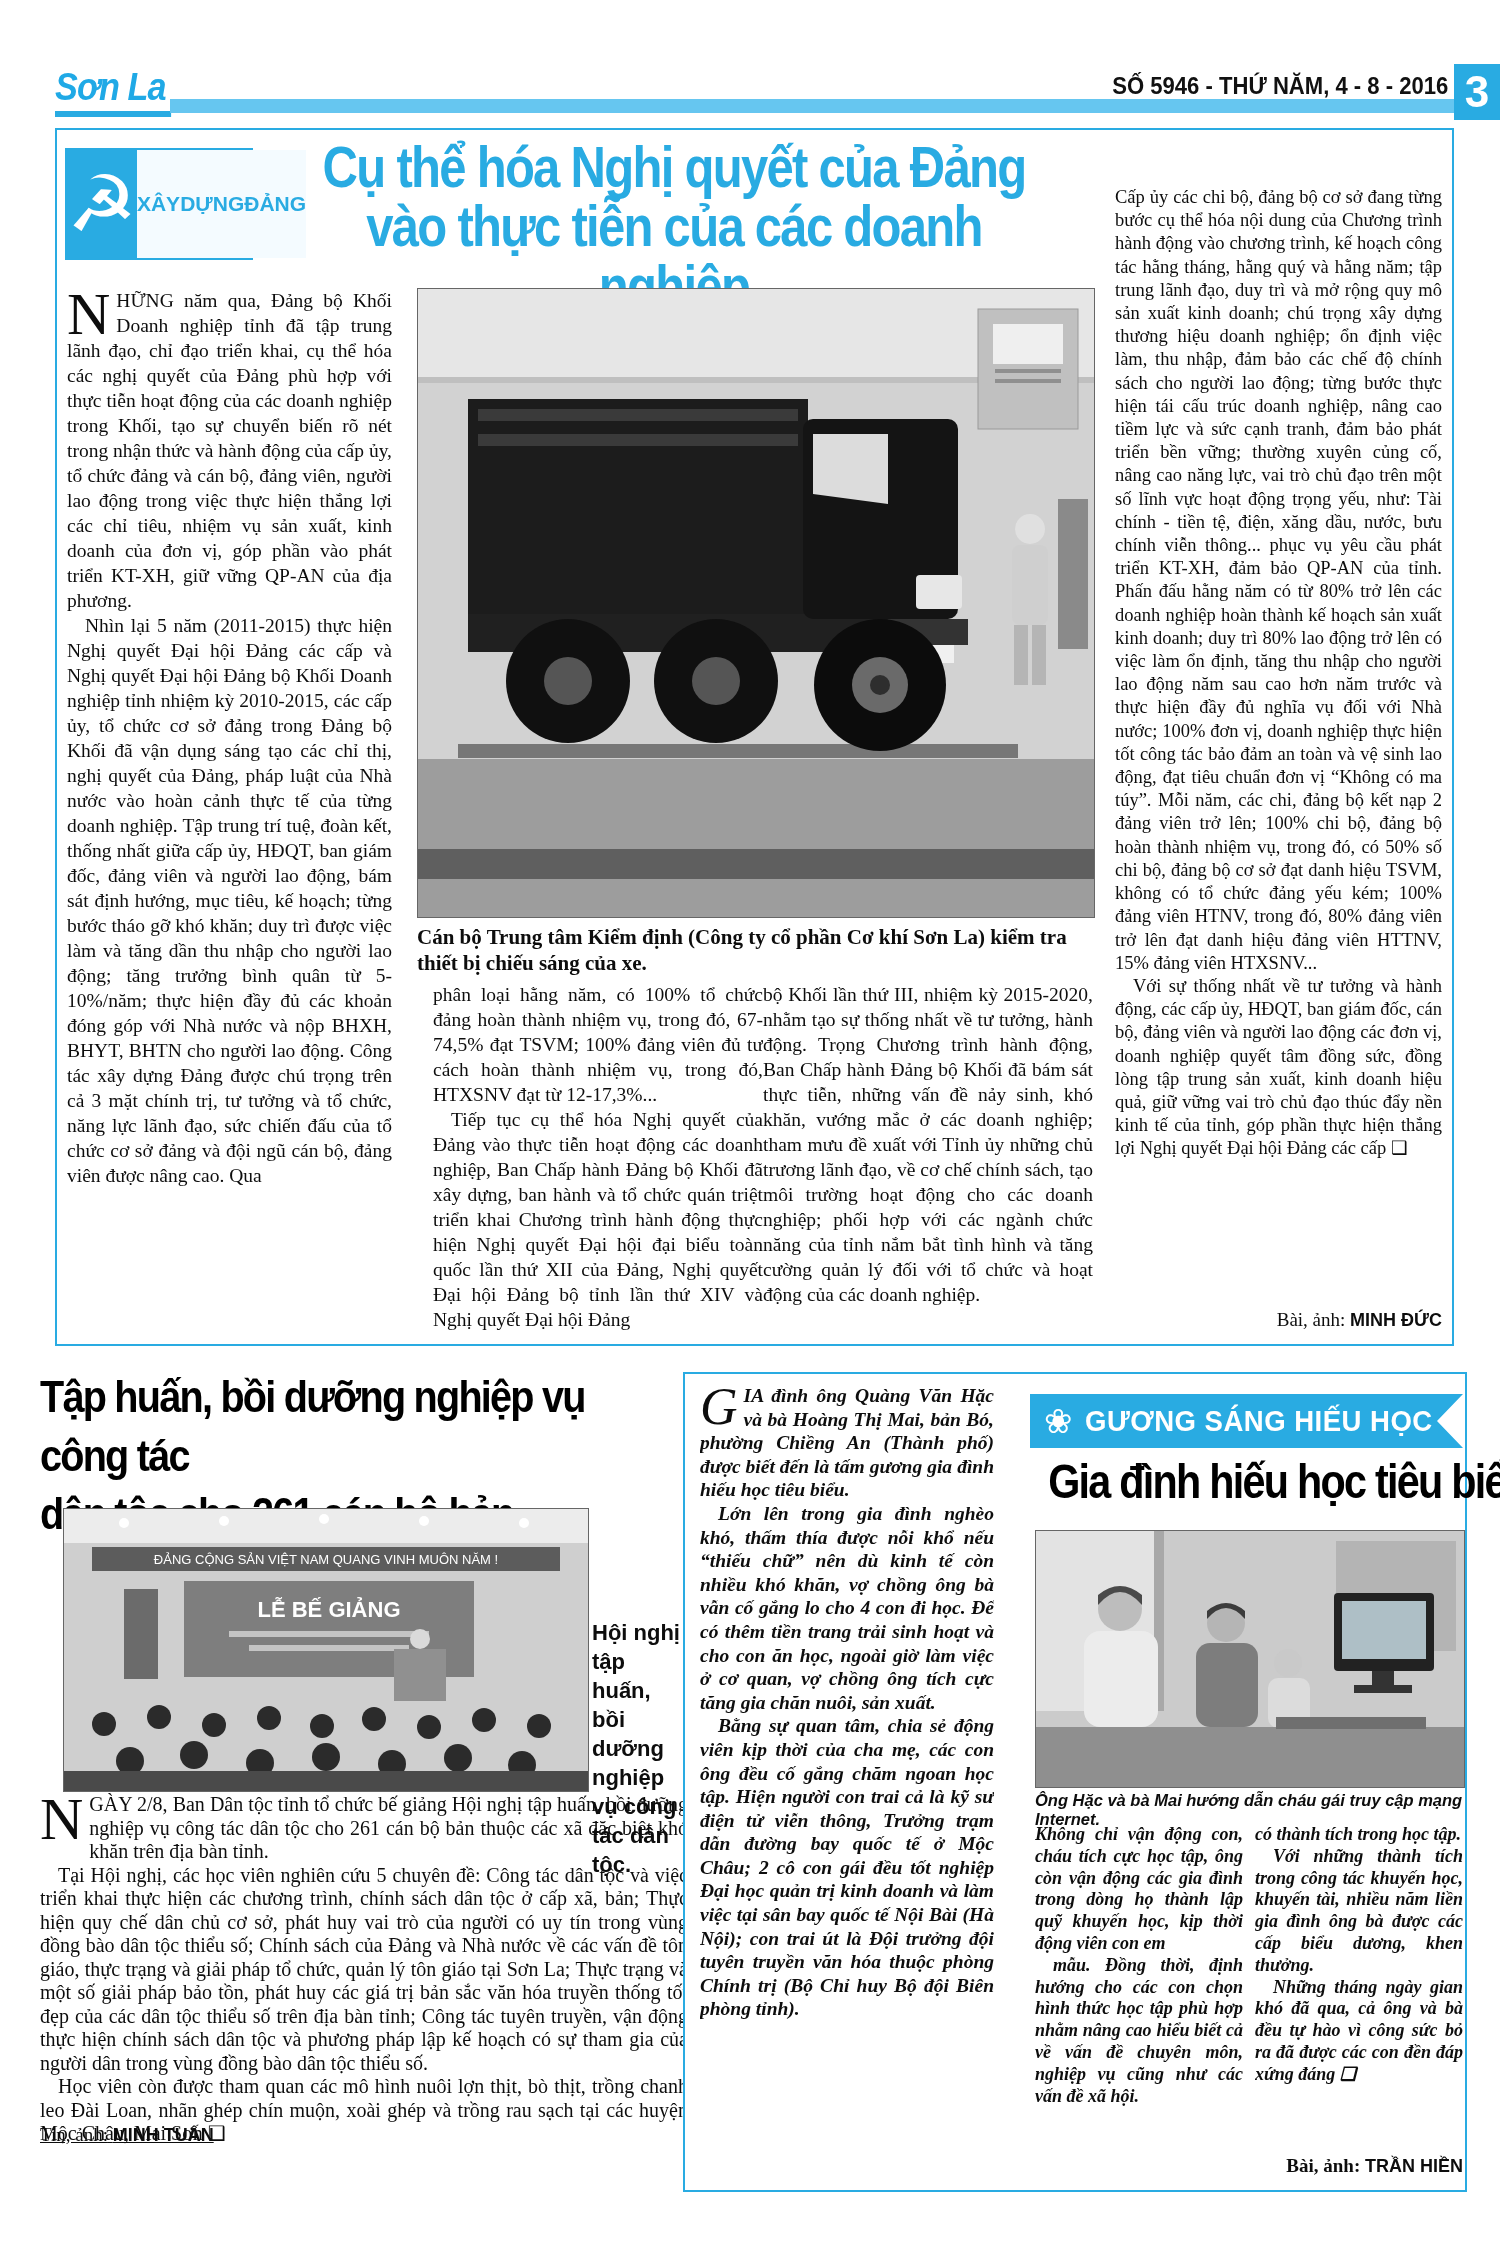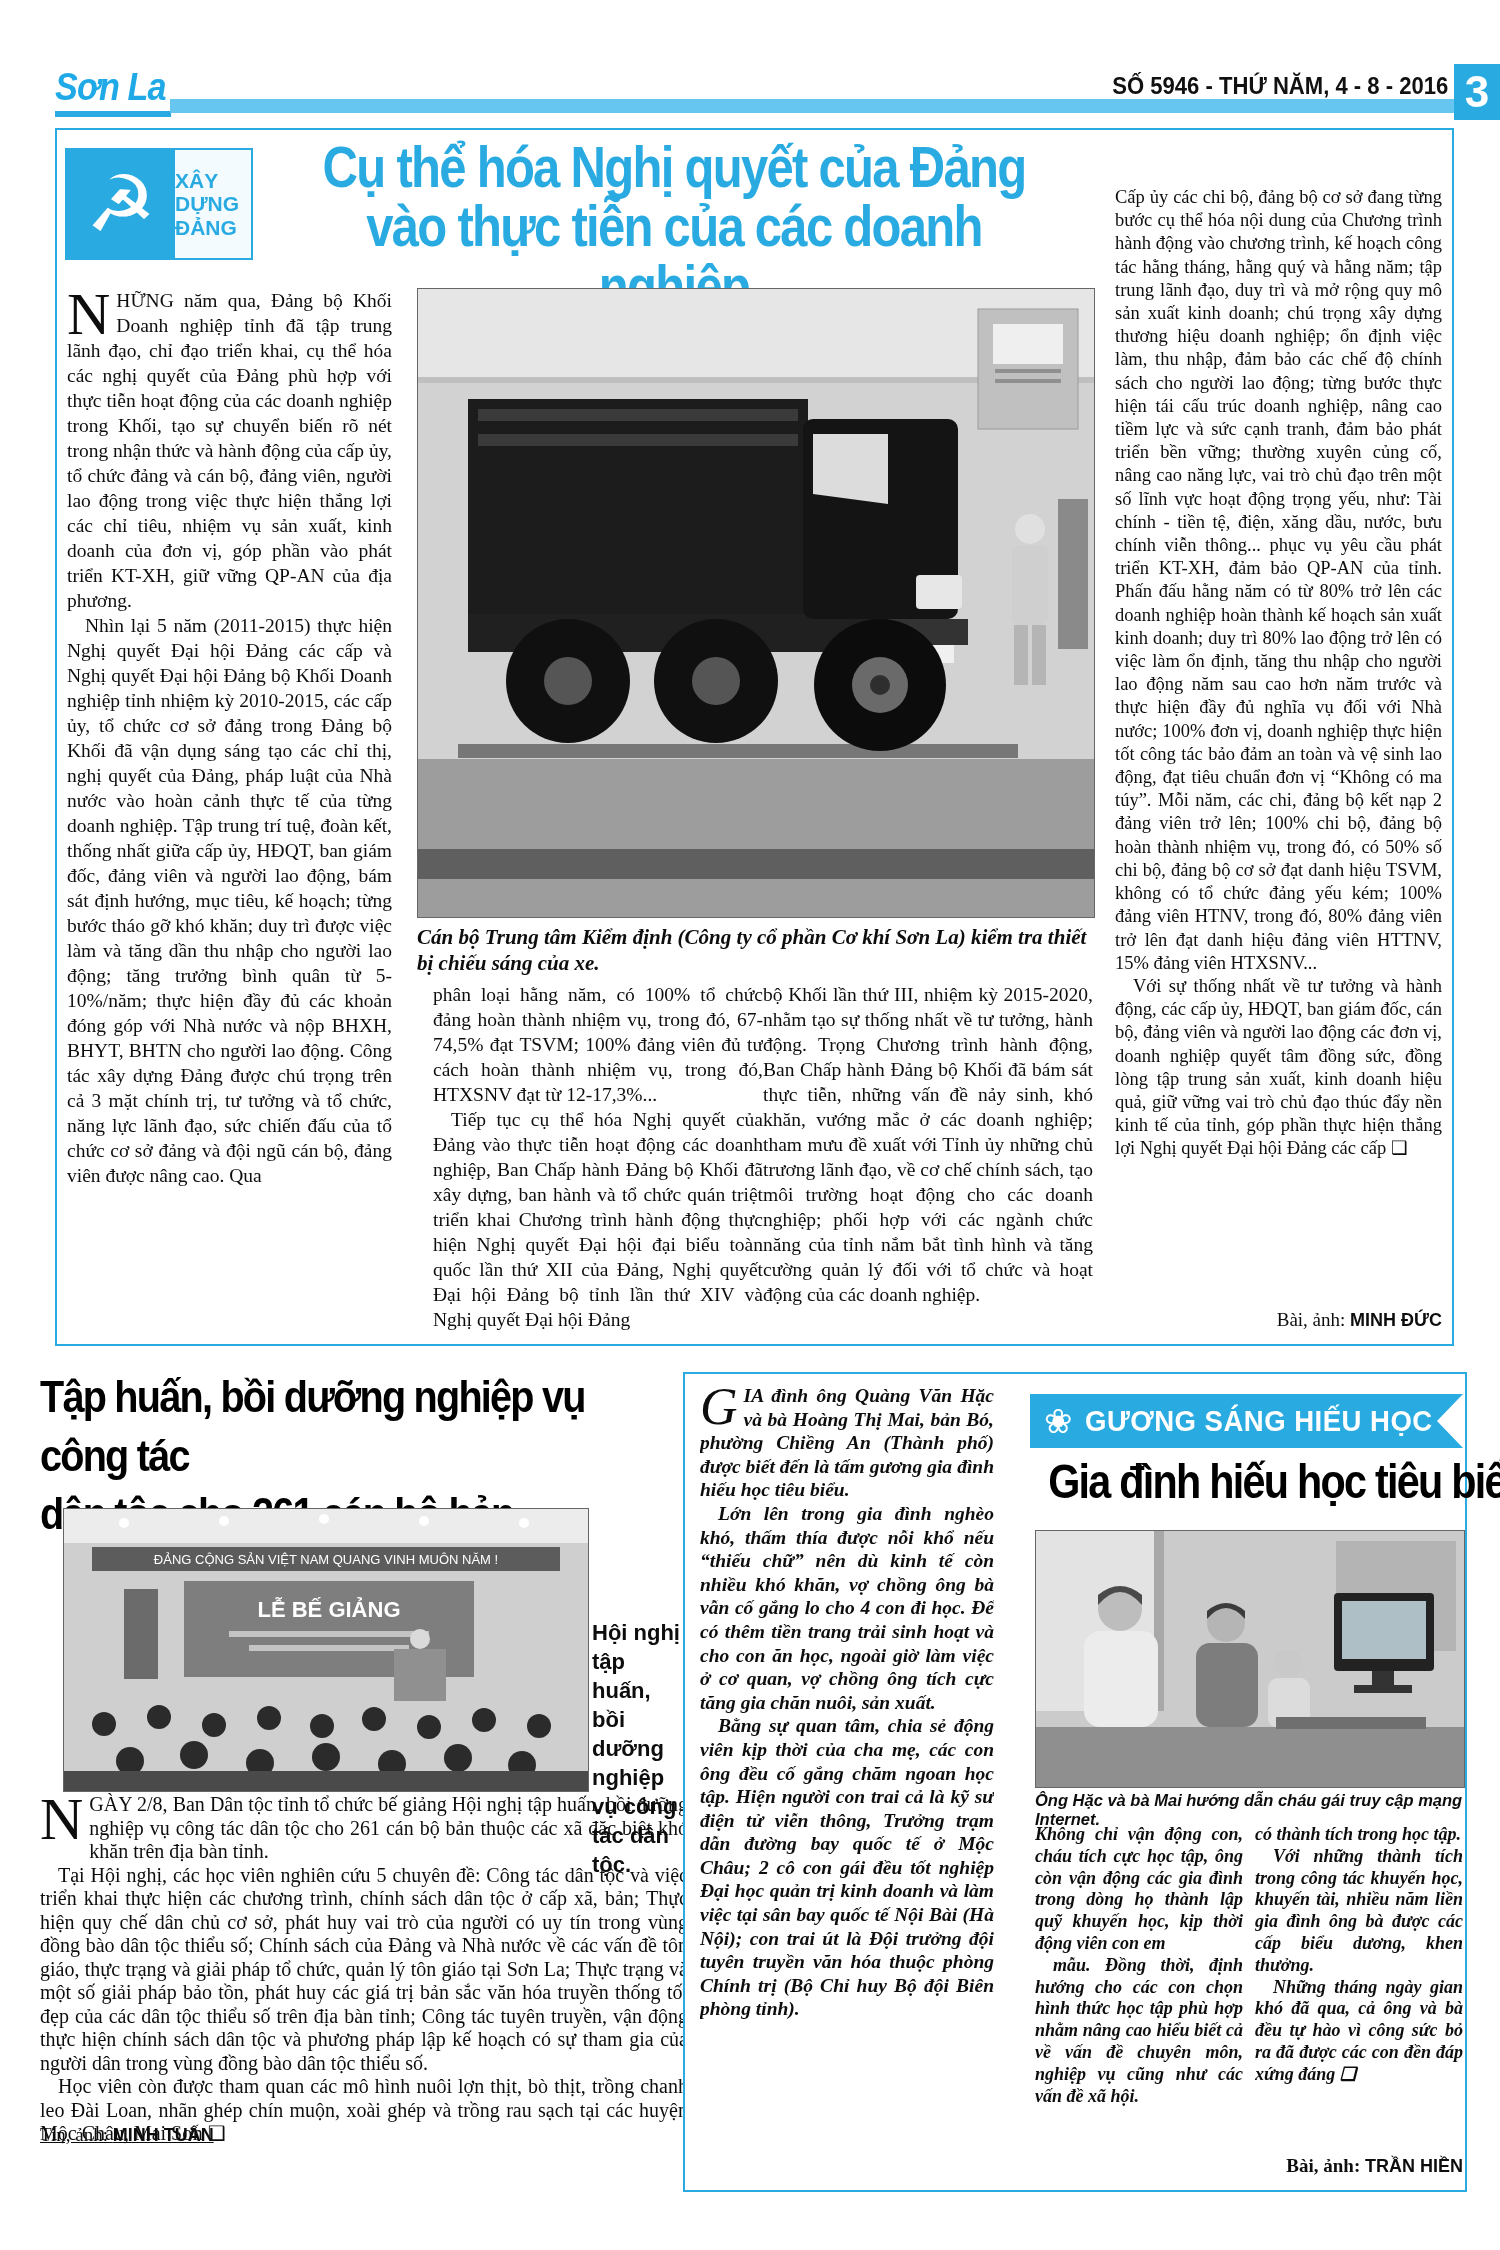--- a/index.html
+++ b/index.html
@@ -18,38 +18,38 @@
   .hdr-bar{left:170px;top:99px;width:1284px;height:14px;background:#66c6f0;}
   .pagenum{right:0;top:64px;width:46px;height:56px;background:#29abe2;color:#fff;
            font-family:"Liberation Sans","DejaVu Sans",sans-serif;font-weight:bold;
            font-size:44px;display:flex;align-items:center;justify-content:center;}
 
   
   .a1{left:55px;top:128px;width:1395px;height:1214px;border:2px solid #29abe2;background:#fff;}
   .a1-badge{left:8px;top:18px;width:184px;height:108px;border:2px solid #29abe2;display:flex;}
   .a1-icon{width:108px;background:#29abe2;color:#fff;display:flex;align-items:center;
            justify-content:center;font-family:"DejaVu Sans",sans-serif;font-size:78px;line-height:1;}
-  .a1-kicker{flex:1;background:#f4fbff;color:#29abe2;display:flex;flex-direction:column;
-             align-items:flex-start;justify-content:center;font-family:"Liberation Sans",sans-serif;
+  .a1-kicker{flex:1;background:#f4fbff;color:#29abe2;display:flex;flex-direction:row;
+             align-items:center;justify-content:center;font-family:"Liberation Sans",sans-serif;
              font-weight:bold;font-size:21px;line-height:1.12;}
   .a1-title{left:198px;top:8px;width:838px;text-align:center;color:#29abe2;
             font-family:"Liberation Sans","DejaVu Sans",sans-serif;font-weight:800;
             font-size:57px;line-height:1.04;letter-spacing:-2px;
             transform:scaleX(.86);transform-origin:center top;}
   .bodycol{text-align:justify;font-size:19.5px;line-height:25px;overflow:hidden;}
   .bodycol p{margin:0;}
   .bodycol p + p{text-indent:18px;}
   .a1-c1{left:10px;top:158px;width:325px;height:1042px;}
   .a1-c2{left:376px;top:852px;width:330px;height:352px;}
   .a1-c3{left:706px;top:852px;width:330px;height:352px;}
   .a1-c4{left:1058px;top:56px;width:327px;height:1148px;font-size:18.5px;line-height:23.2px;padding-bottom:26px;box-sizing:border-box;}
   .dropcap{float:left;font-size:60px;line-height:48px;padding:2px 6px 0 0;font-weight:normal;}
   .photo-frame{border:1px solid #666;background:#c9c9c9;overflow:hidden;}
   .a1-photo{left:360px;top:158px;width:676px;height:628px;}
-  .a1-cap{left:360px;top:794px;width:676px;font-weight:bold;font-style:italic;font-size:21px;line-height:1.25;}
+  .a1-cap{left:360px;top:794px;width:676px;font-weight:bold;font-size:21px;line-height:1.25;}
   .byline{position:absolute;right:0;bottom:2px;font-size:19px;}
   .byline b{font-family:"Liberation Sans","DejaVu Sans",sans-serif;font-size:18px;letter-spacing:0;}
 
   
   .a2-title{left:40px;top:1368px;width:660px;color:#000;
             font-family:"Liberation Sans","DejaVu Sans",sans-serif;font-weight:800;
             font-size:45px;line-height:1.3;letter-spacing:-2px;
             transform:scaleX(.88);transform-origin:left top;}
   .a2-photo{left:55px;top:1500px;width:524px;height:282px;}
   .a2-cap{left:592px;top:1618px;width:96px;font-family:"Liberation Sans",sans-serif;

